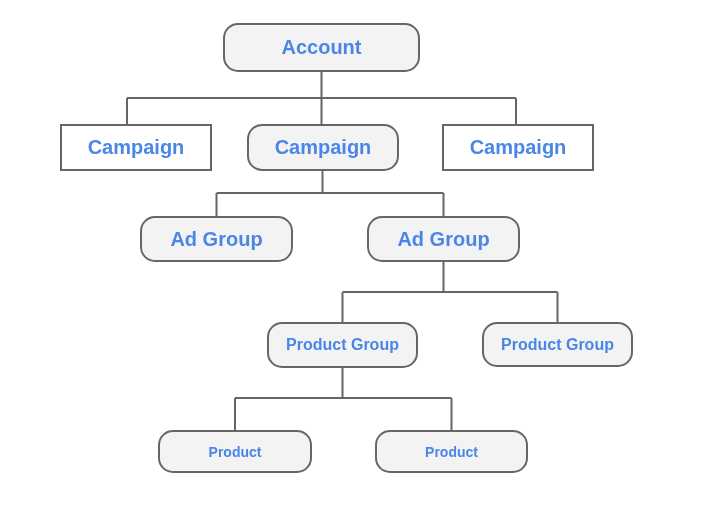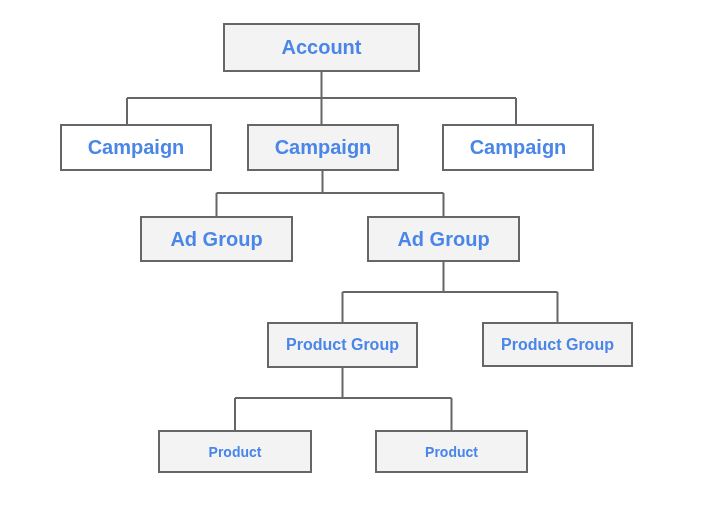--- a/index.html
+++ b/index.html
@@ -36,21 +36,21 @@
     border: 2px solid var(--box-border-gray);
     background: var(--box-fill-white);
     display: flex;
     align-items: center;
     justify-content: center;
     color: var(--label-blue);
     font-weight: bold;
     text-align: center;
     white-space: nowrap;
   }
-  .node.filled { background: var(--box-fill-gray); }
+  .node.filled { background: var(--box-fill-gray); border-radius: 15px; }
 
   .n-account          { left: 223px; top:  23px; width: 197px; height: 49px; font-size: 20px; }
   .n-campaign-left    { left:  60px; top: 124px; width: 152px; height: 47px; font-size: 20px; }
   .n-campaign-middle  { left: 247px; top: 124px; width: 152px; height: 47px; font-size: 20px; }
   .n-campaign-right   { left: 442px; top: 124px; width: 152px; height: 47px; font-size: 20px; }
   .n-adgroup-left     { left: 140px; top: 216px; width: 153px; height: 46px; font-size: 20px; }
   .n-adgroup-right    { left: 367px; top: 216px; width: 153px; height: 46px; font-size: 20px; }
   .n-pg-left          { left: 267px; top: 322px; width: 151px; height: 46px; font-size: 16px; }
   .n-pg-right         { left: 482px; top: 322px; width: 151px; height: 45px; font-size: 16px; }
   .n-product-left     { left: 158px; top: 430px; width: 154px; height: 43px; font-size: 14px; }

